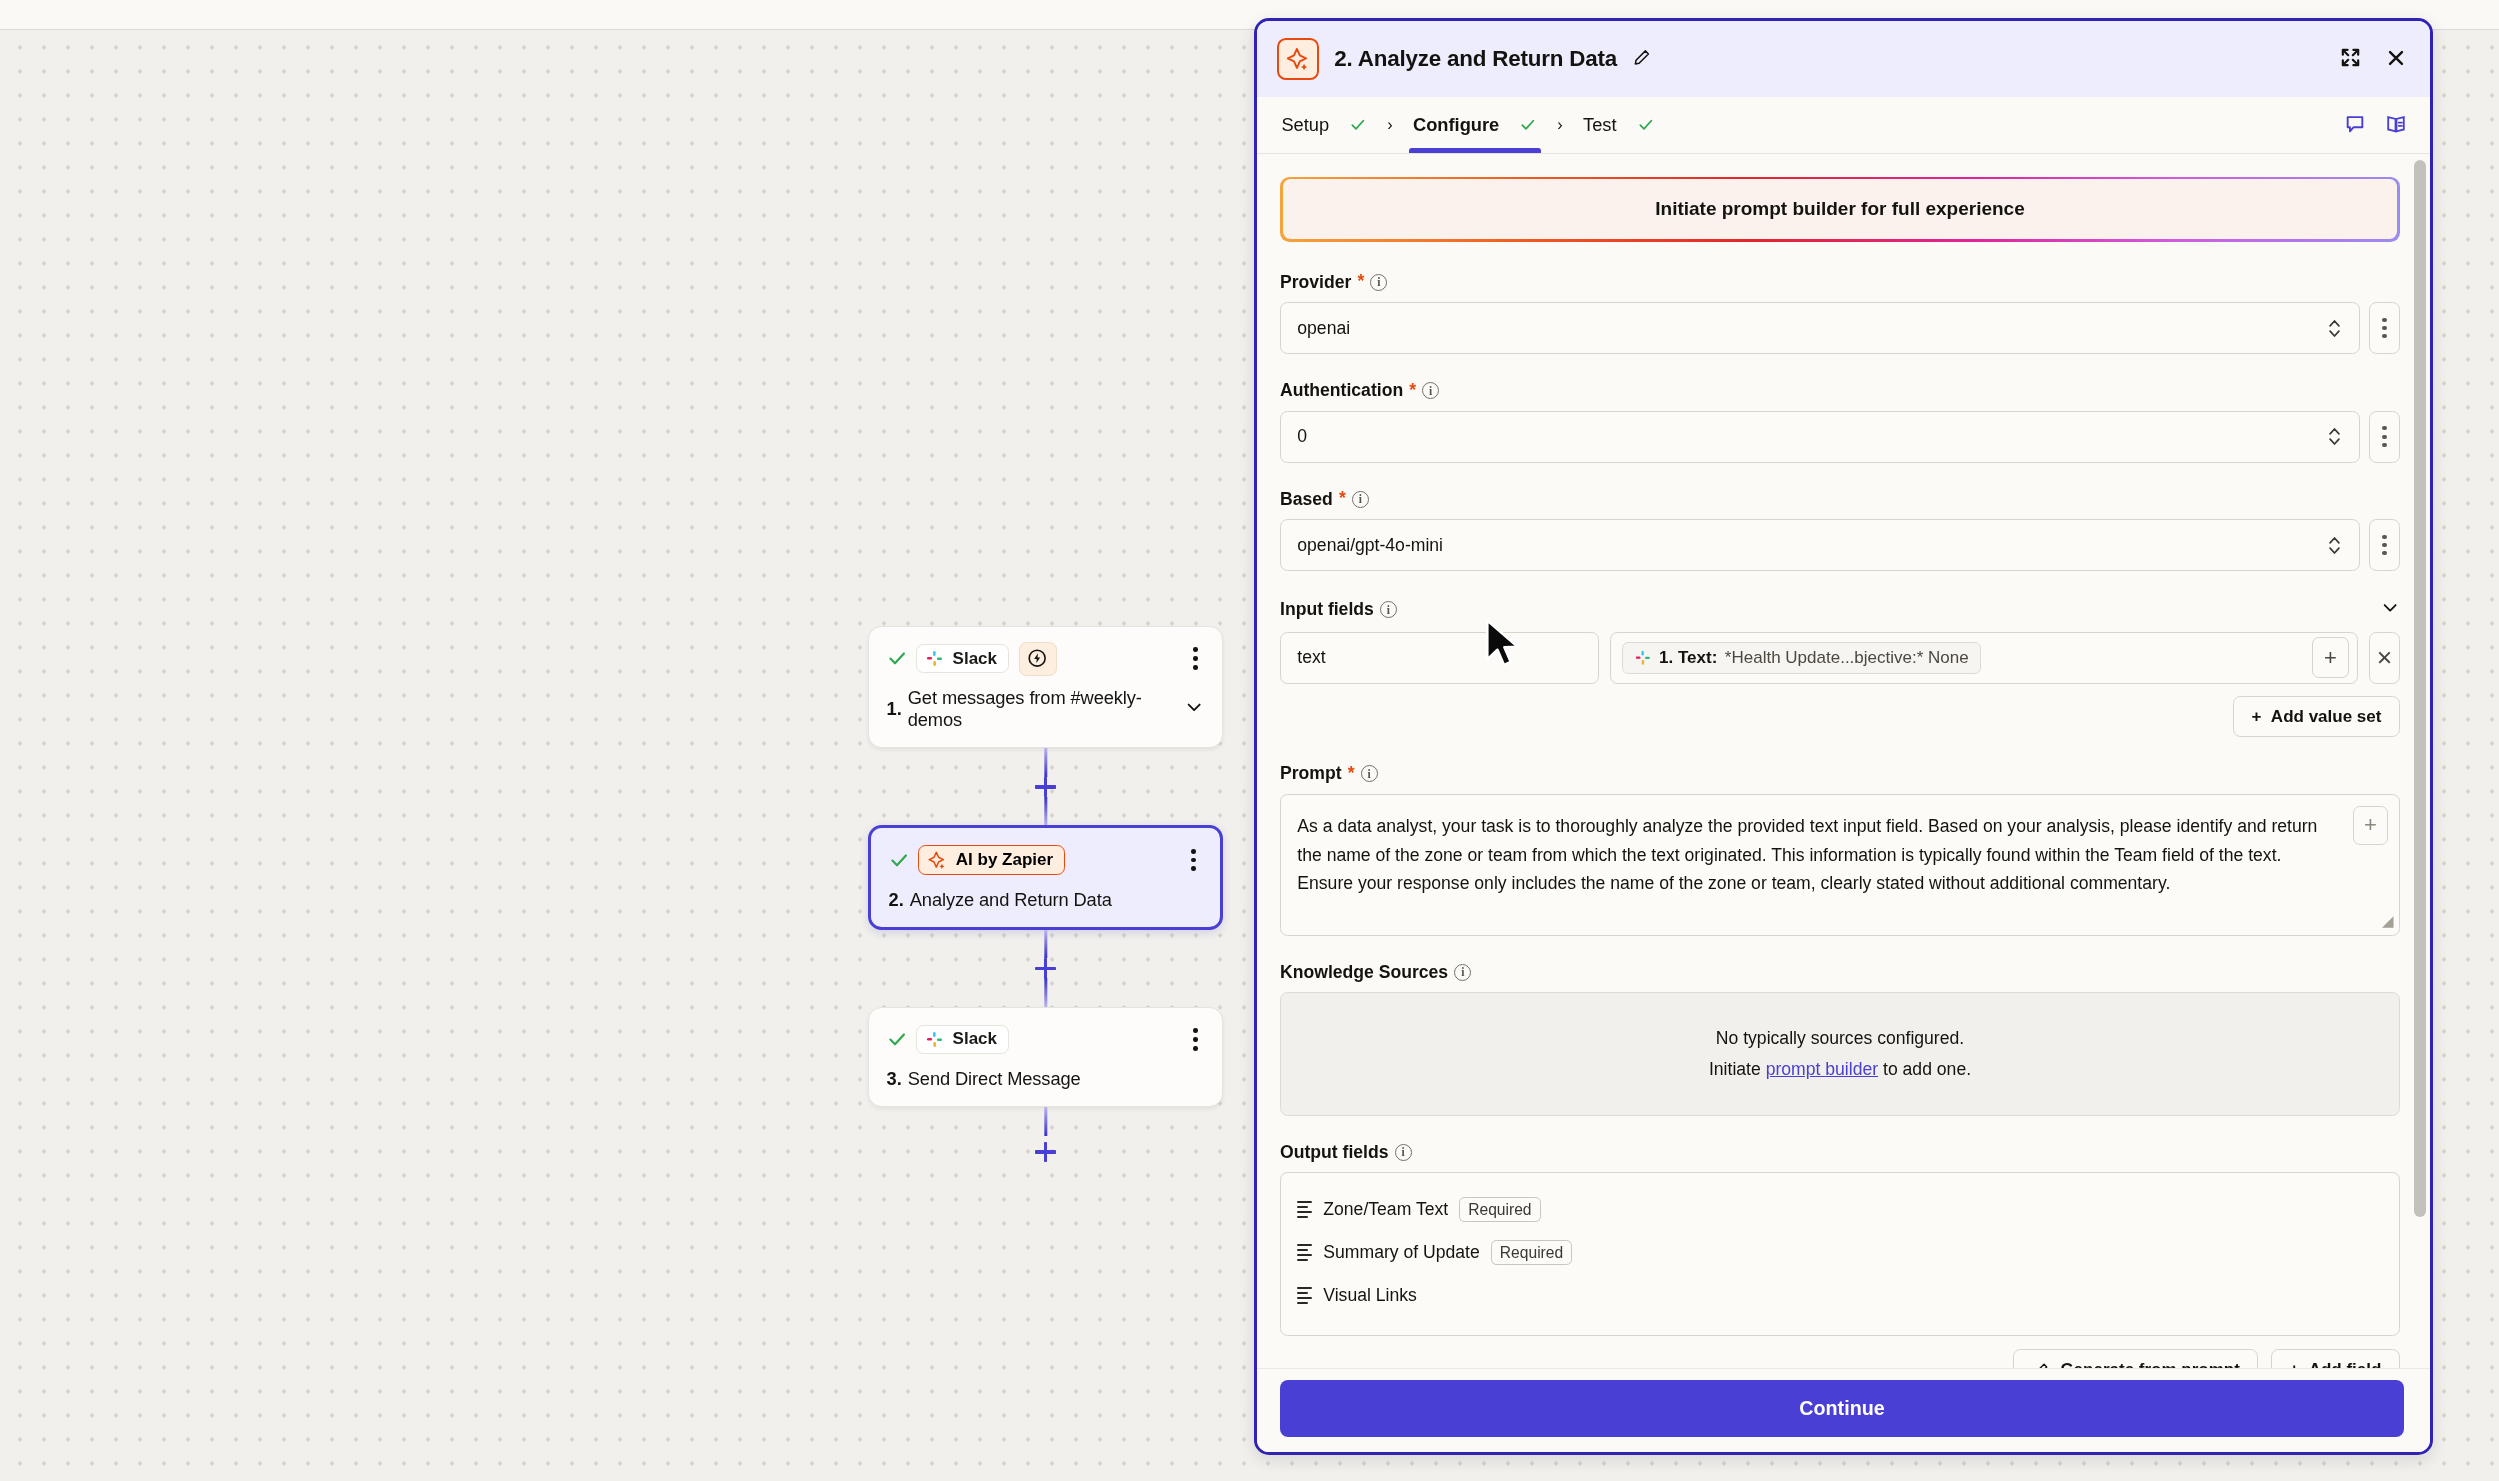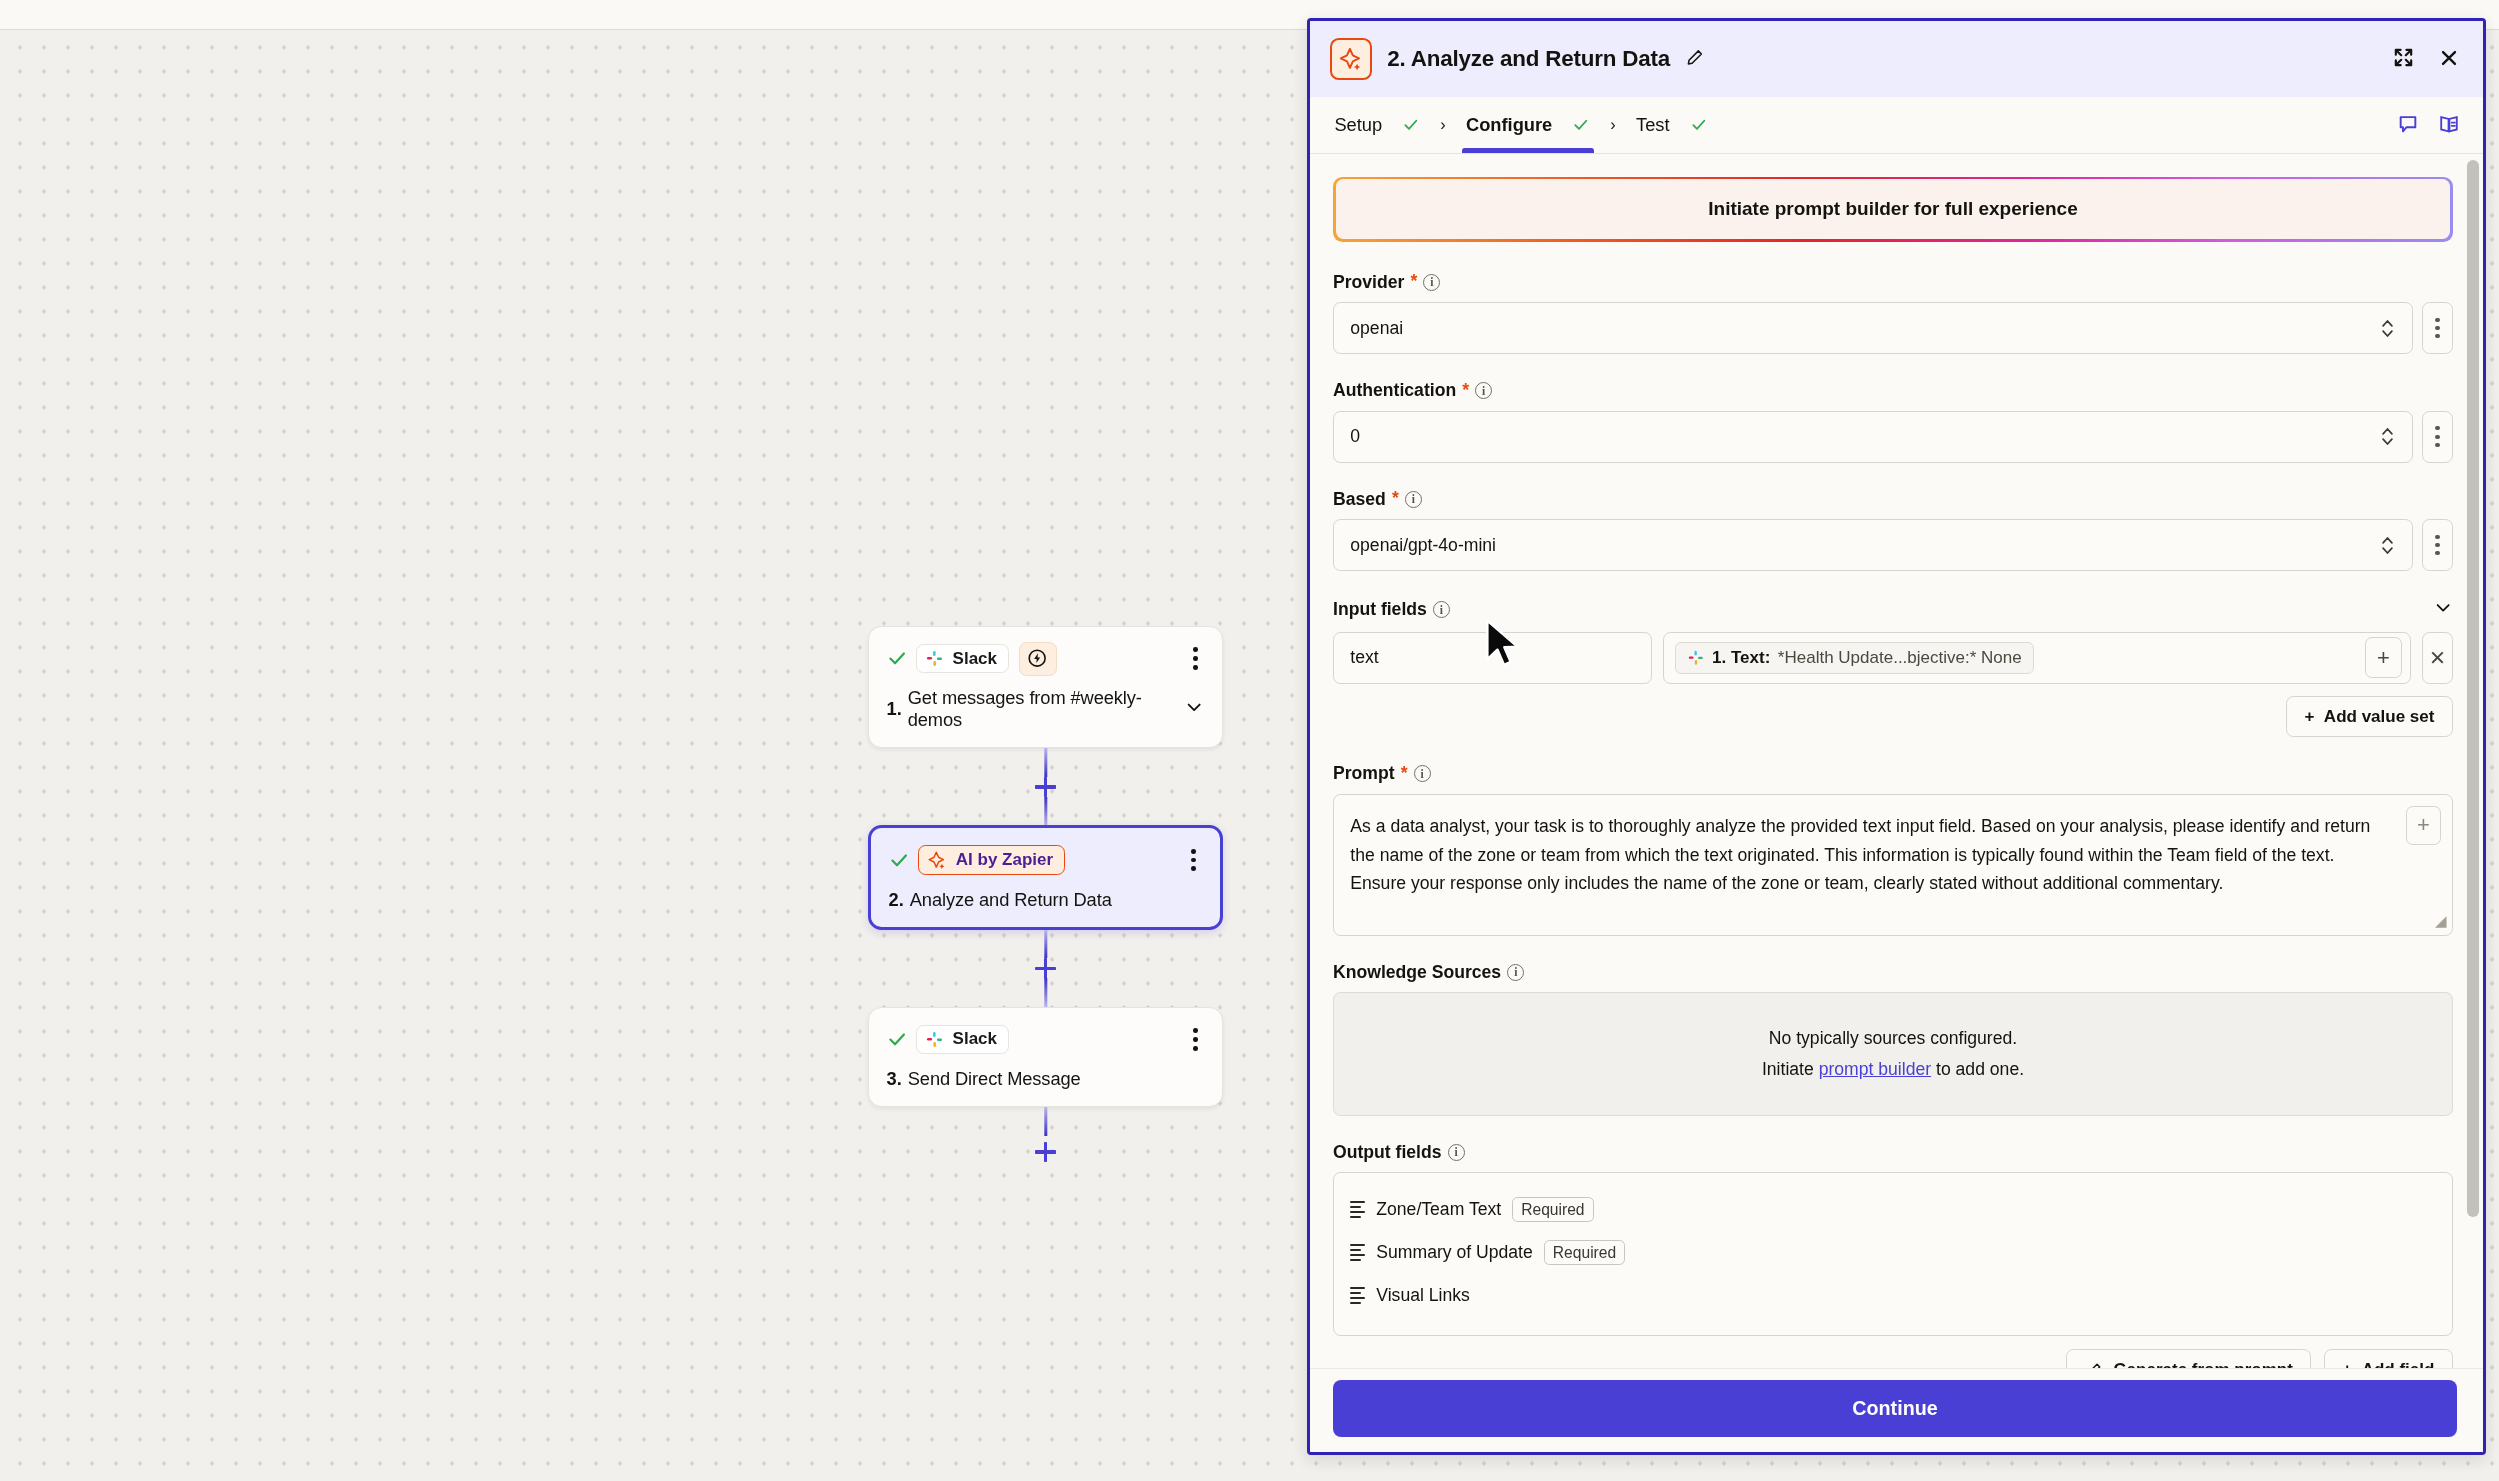--- a/index.html
+++ b/index.html
@@ -59,21 +59,21 @@
     background: #ffffff;
     border: 1.4px solid #e6e4de;
     border-radius: 7.5px;
     padding: 3.4px 11px 3.4px 8.1px;
     font-size: 17px; font-weight: 700; color: #1b1a17;
     white-space: nowrap;
   }
   .app-badge.ai {
     background: #fdeedf;
     border: 1.4px solid #e8490f;
-    color: #4c1d95;
+    color: #000000;
     padding-left: 8px;
   }
 
   .bolt-badge {
     width: 38px; height: 34px; flex: none;
     background: #fdeedf;
     border: 1.4px solid #f0ddc8;
     border-radius: 7.5px;
     display: flex; align-items: center; justify-content: center;
   }
@@ -114,25 +114,25 @@
     content: ''; position: absolute; background: #4a3fd4; border-radius: 0.7px;
   }
   .plus-btn::before { width: 20.3px; height: 3.4px; }
   .plus-btn::after { width: 3.4px; height: 20.3px; }
 
   .tail { height: 89px; }
 
   
   #panel {
     position: absolute;
-    left: 1307px; top: 17.6px;
+    left: 1254px; top: 17.6px;
     width: 1179px; height: 1437px;
     background: #fbfaf7;
     border: 3.4px solid #2f22b5;
-    border-radius: 4px;
+    border-radius: 15px;
     overflow: hidden;
     display: flex; flex-direction: column;
     z-index: 5;
     box-shadow: 0 4.1px 16.3px rgba(30,25,60,.12);
   }
 
   #panel-header {
     height: 76px; flex: none;
     background: #eeedfd;
     display: flex; align-items: center;

